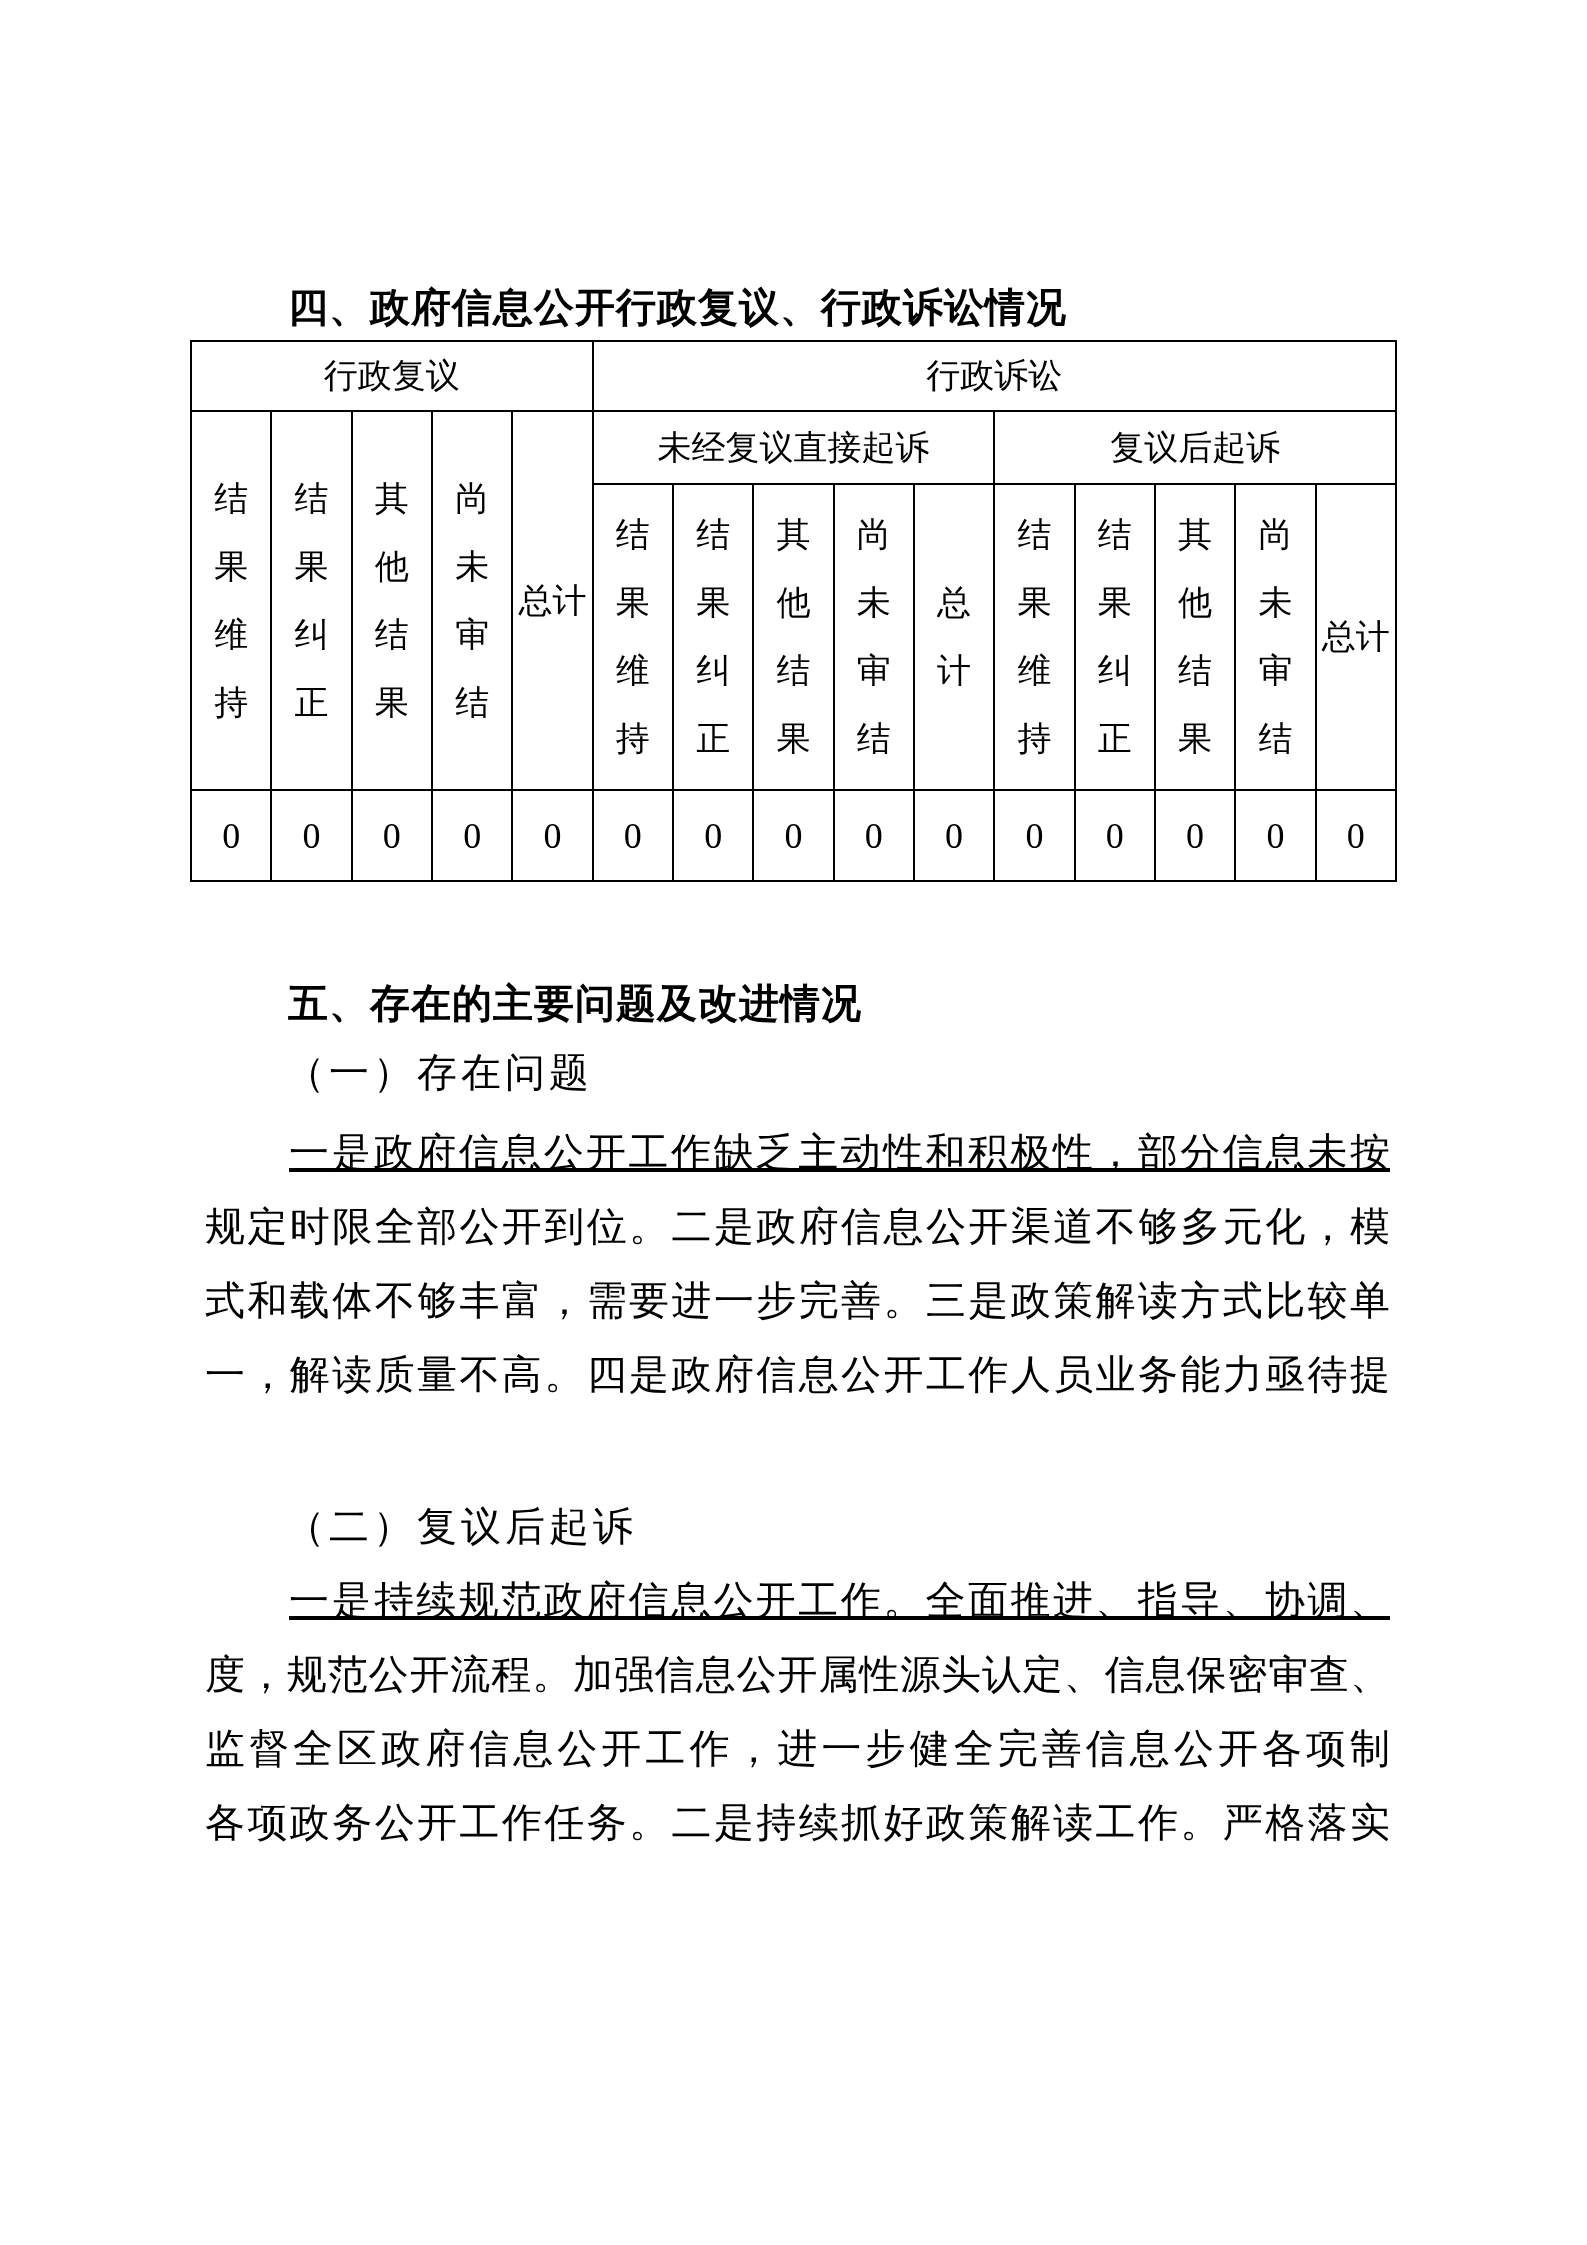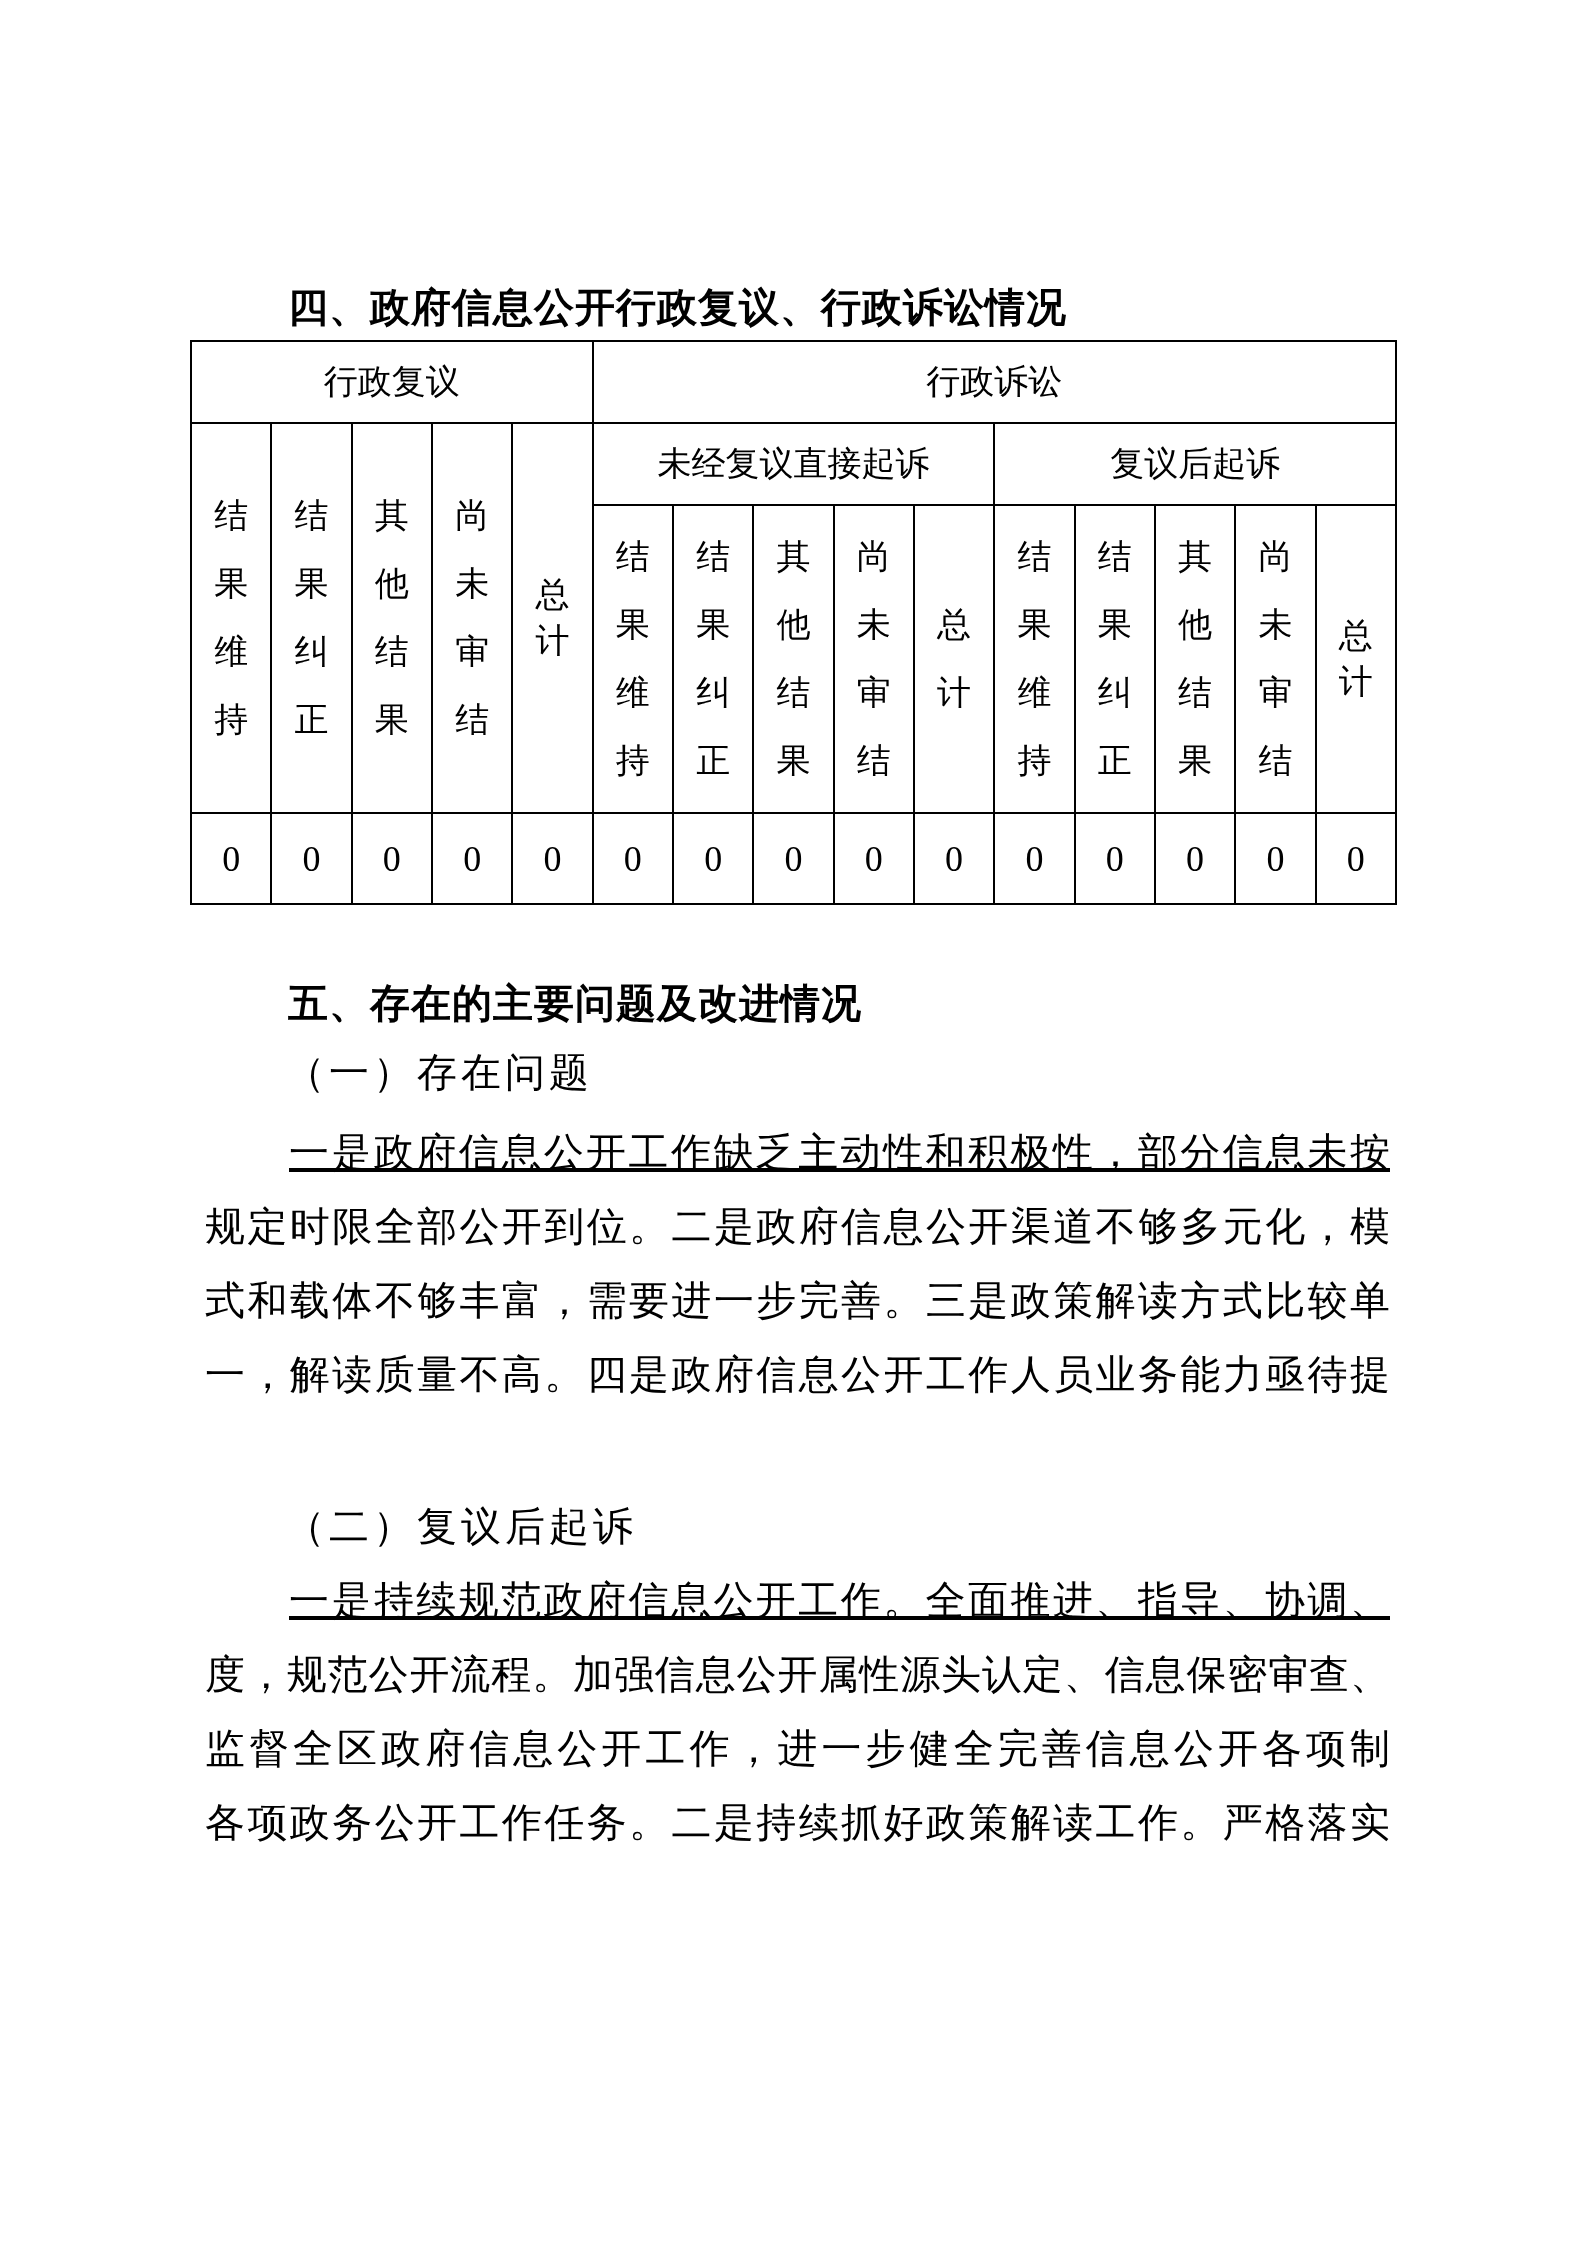--- a/index.html
+++ b/index.html
@@ -40,21 +40,21 @@
     left: 190px; top: 340px;
     width: 1207px;
     border-collapse: collapse;
     table-layout: fixed;
   }
   table.stats td {
     border: 2px solid #000000;
     text-align: center;
     vertical-align: middle;
     font-size: 34px;
-    padding: 17px;
+    padding: 0;
     overflow: hidden;
   }
   tr.row-group { height: 70px; }
   tr.row-subgroup { height: 73px; }
   tr.row-colheads { height: 306px; }
   tr.row-values { height: 91px; }
   td.vcell { white-space: pre-line; line-height: 68px; }
   tr.row-values td { font-size: 36px; }
 
   .para {

